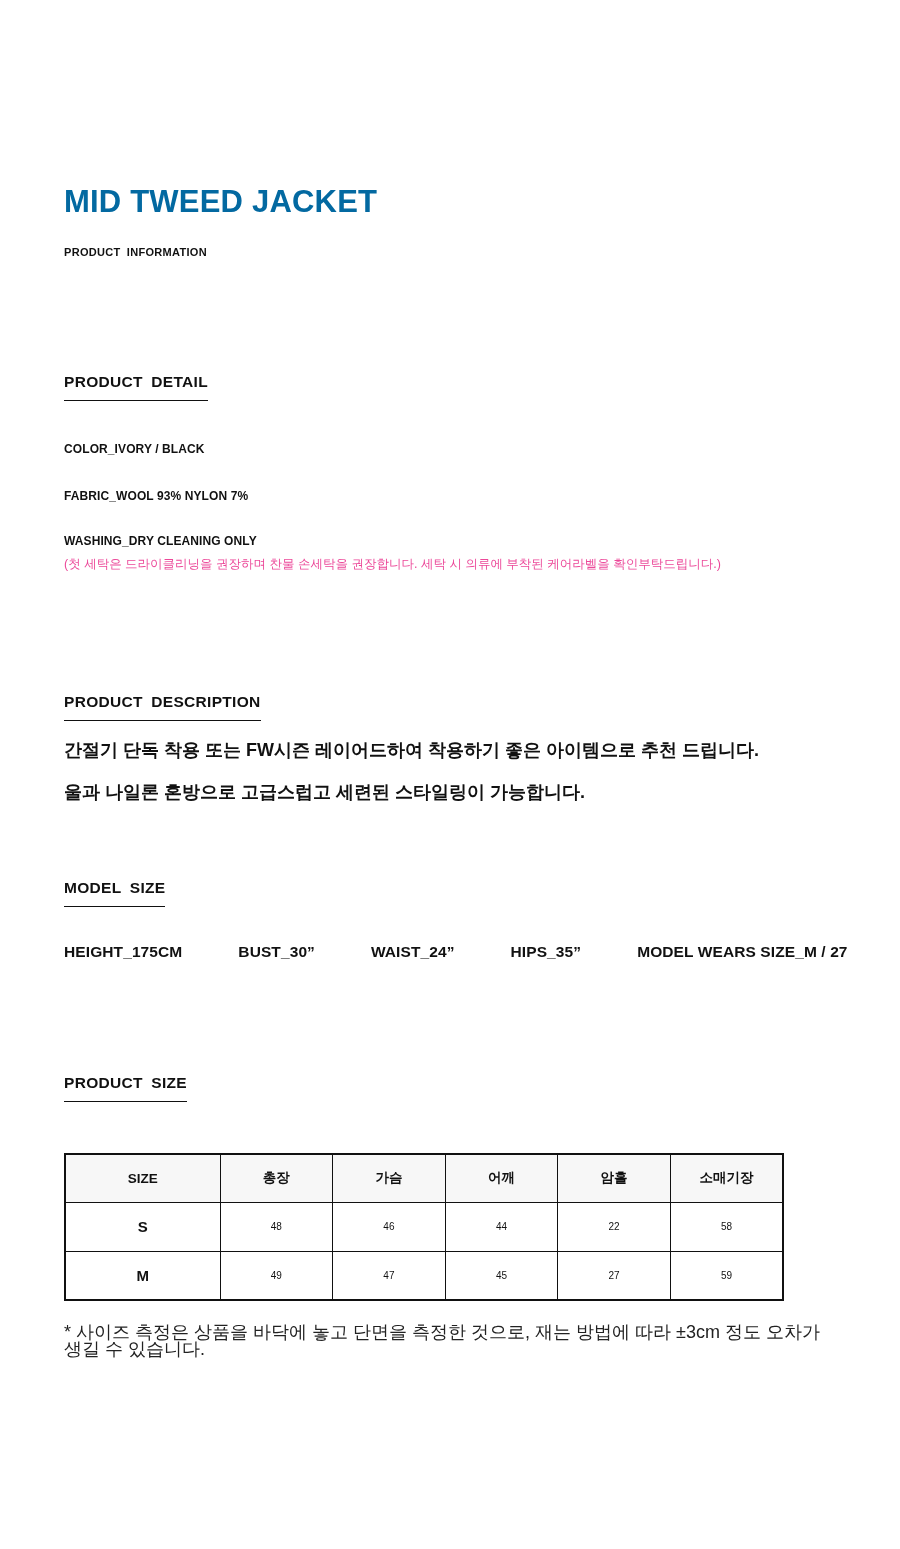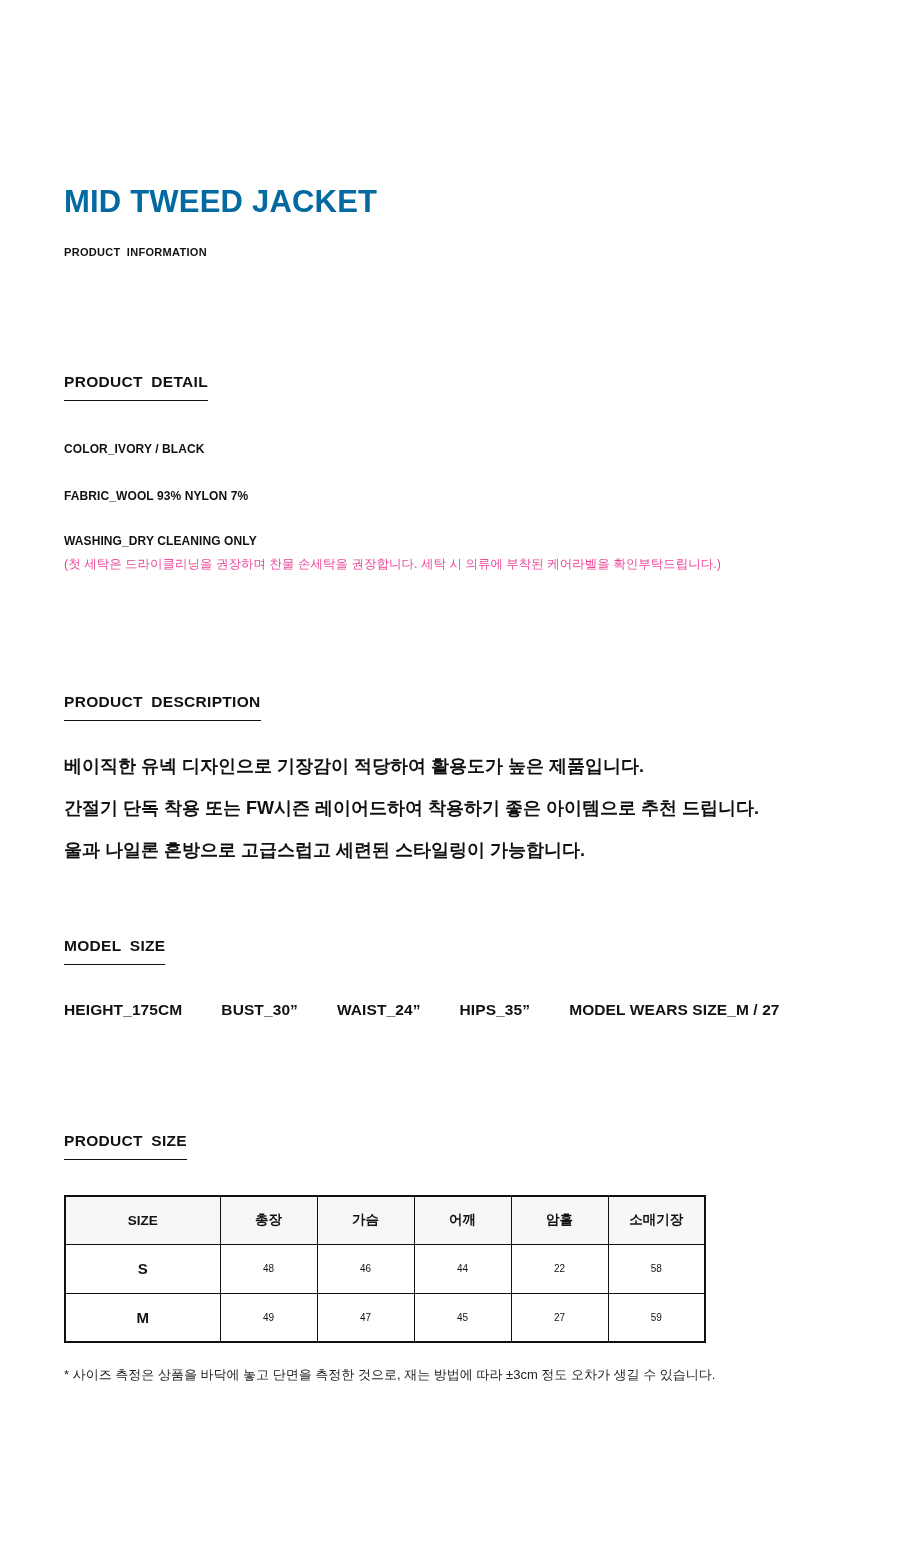--- a/index.html
+++ b/index.html
@@ -75,31 +75,31 @@
     font-size: 18px;
     line-height: 25px;
     font-weight: 700;
   }
   .desc-line.first { margin-top: 33px; }
 
   .model-specs {
     margin-top: 36px;
     display: flex;
     align-items: baseline;
-    gap: 39px;
+    gap: 56px;
     font-size: 15.5px;
     line-height: 18px;
     font-weight: 700;
     letter-spacing: 0.1px;
     white-space: nowrap;
   }
 
   table.size-table {
-    margin-top: 35px;
-    width: 642px;
+    margin-top: 51px;
+    width: 720px;
     border-collapse: collapse;
     border: 2px solid #111111;
     table-layout: fixed;
   }
   .size-table th, .size-table td {
     border: 1px solid #111111;
     text-align: center;
     vertical-align: middle;
     padding: 0;
   }
@@ -116,21 +116,21 @@
     font-weight: 700;
   }
   .size-table tbody td {
     height: 49px;
     font-size: 10px;
     font-weight: 400;
   }
 
   .footnote {
     margin-top: 23px;
-    font-size: 13px;
+    font-size: 18px;
     line-height: 17px;
     font-weight: 400;
     color: #222222;
   }
 </style>
 </head>
 <body>
 
 <div class="page">
 
@@ -140,21 +140,20 @@
 
   <div class="section-heading sh-detail">PRODUCT DETAIL</div>
 
   <div class="detail-line first">COLOR_IVORY / BLACK</div>
   <div class="detail-line">FABRIC_WOOL 93% NYLON 7%</div>
   <div class="detail-line tight">WASHING_DRY CLEANING ONLY</div>
   <div class="fine-print">(첫 세탁은 드라이클리닝을 권장하며 찬물 손세탁을 권장합니다. 세탁 시 의류에 부착된 케어라벨을 확인부탁드립니다.)</div>
 
   <div class="section-heading sh-desc">PRODUCT DESCRIPTION</div>
 
-  <p class="desc-line first">베이직한 유넥 디자인으로 기장감이 적당하여 활용도가 높은 제품입니다.</p>
   <p class="desc-line">간절기 단독 착용 또는 FW시즌 레이어드하여 착용하기 좋은 아이템으로 추천 드립니다.</p>
   <p class="desc-line">울과 나일론 혼방으로 고급스럽고 세련된 스타일링이 가능합니다.</p>
 
   <div class="section-heading sh-model">MODEL SIZE</div>
 
   <div class="model-specs">
     <span>HEIGHT_175CM</span>
     <span>BUST_30”</span>
     <span>WAIST_24”</span>
     <span>HIPS_35”</span>

